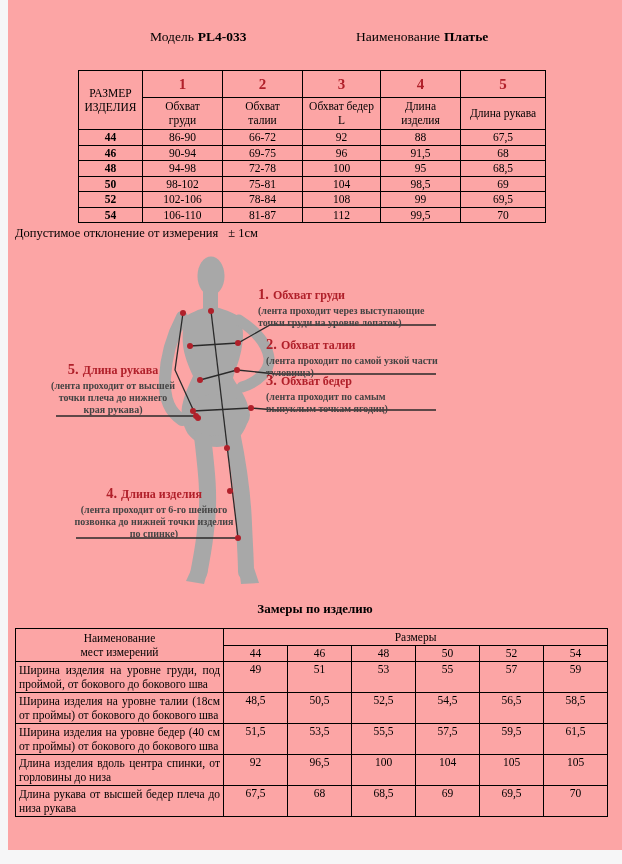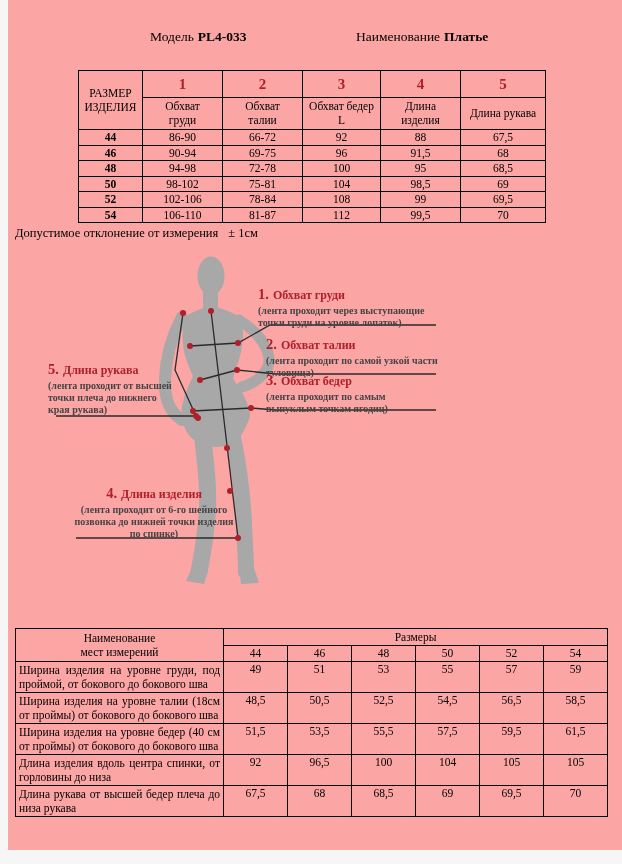--- a/index.html
+++ b/index.html
@@ -35,21 +35,21 @@
   .diagram{position:absolute;left:0;top:250px;width:614px;height:340px;}
   .diagram svg{position:absolute;left:0;top:0;}
   .ann{position:absolute;line-height:1.1;}
   .ann .t{color:var(--red);font-weight:bold;white-space:nowrap;}
   .ann .t .nm{font-size:14.5px;}
   .ann .t .ttl{font-size:12px;}
   .ann .d{font-size:10px;font-weight:bold;color:#444;line-height:1.2;margin-top:2px;}
   .ann1{left:250px;top:35px;width:180px;}
   .ann2{left:258px;top:85px;width:172px;}
   .ann3{left:258px;top:121px;width:172px;}
-  .ann5{left:40px;top:110px;width:130px;text-align:left;}
+  .ann5{left:40px;top:110px;width:130px;text-align:center;}
   .ann4{left:60px;top:234px;width:172px;text-align:center;}
 
   
   .section-title{position:absolute;left:0;top:601px;width:614px;text-align:center;font-size:13px;font-weight:bold;}
 
   
   .measure-table{position:absolute;left:7px;top:628px;width:593px;border:1.6px solid #000;}
   .measure-table th,.measure-table td{border:1px solid #000;padding:0;font-size:11.5px;vertical-align:top;}
   .measure-table th{font-weight:normal;text-align:center;}
   .measure-table th.name-h{white-space:pre-line;line-height:1.25;vertical-align:middle;font-size:11.5px;}
@@ -226,20 +226,21 @@
     <div class="ann ann5">
       <div class="t"><span class="nm">5.</span> <span class="ttl">Длина рукава</span></div>
       <div class="d">(лента проходит от высшей точки плеча до нижнего края рукава)</div>
     </div>
     <div class="ann ann4">
       <div class="t"><span class="nm">4.</span> <span class="ttl">Длина изделия</span></div>
       <div class="d">(лента проходит от 6-го шейного позвонка до нижней точки изделия по спинке)</div>
     </div>
   </div>
 
+  <div class="section-title">Замеры по изделию</div>
 
   <table class="measure-table">
     <colgroup>
       <col style="width:208px">
         <col>
         <col>
         <col>
         <col>
         <col>
         <col>

